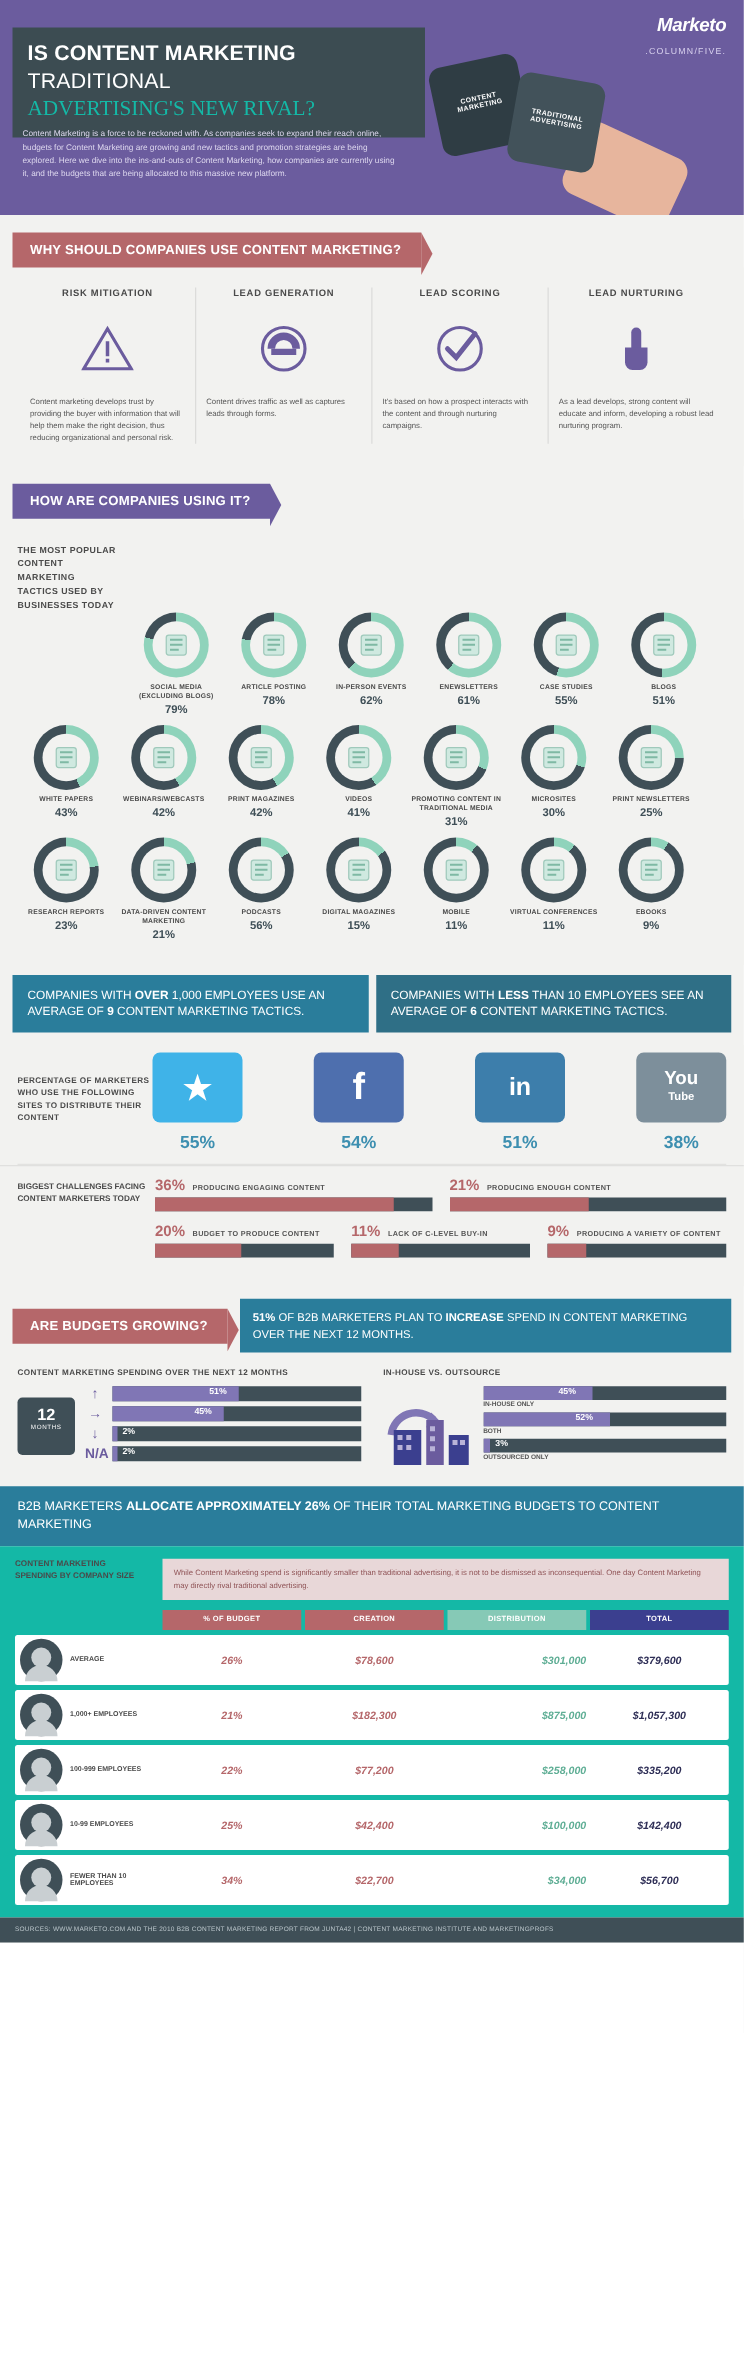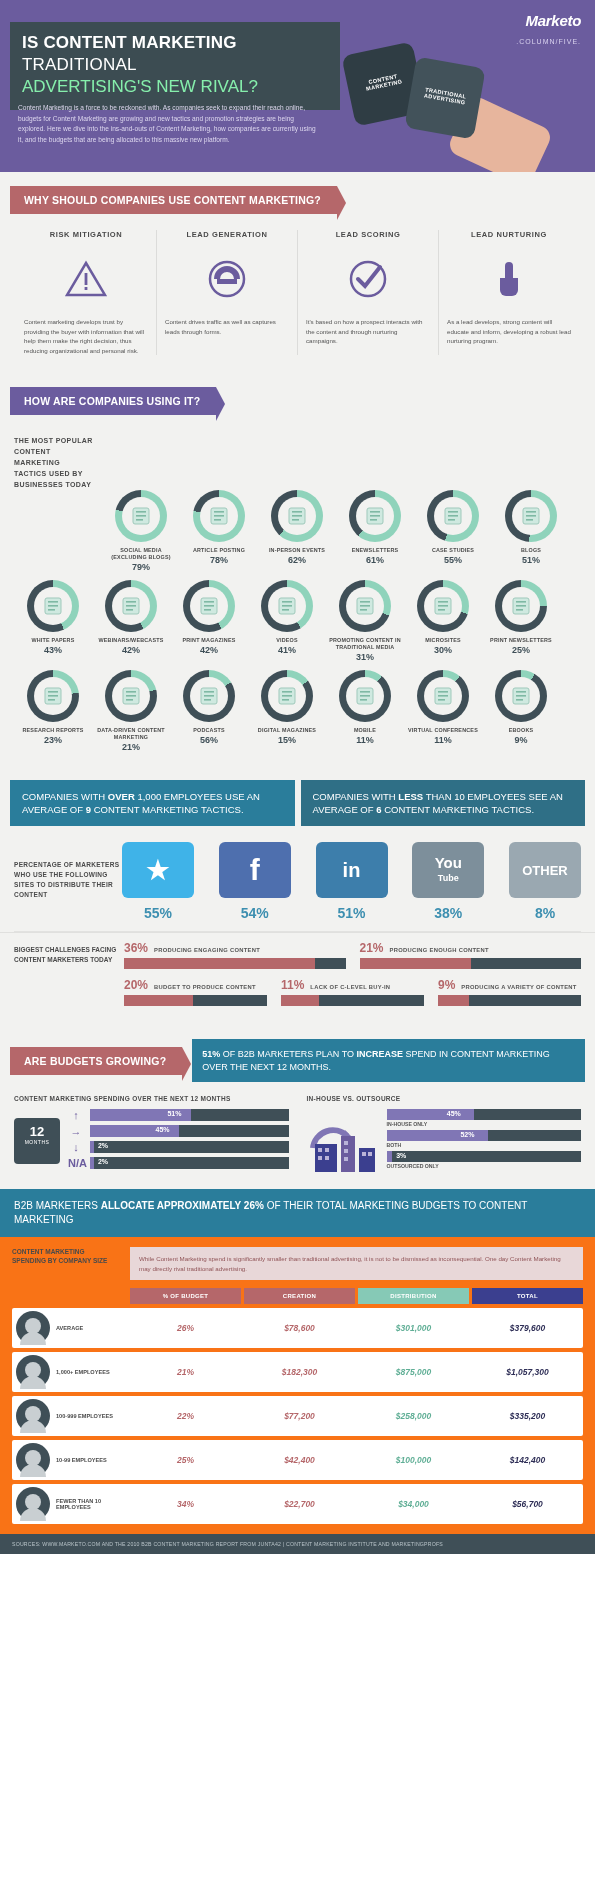--- a/index.html
+++ b/index.html
@@ -8,21 +8,21 @@
     font-family: "Liberation Sans", sans-serif;
     background: #ffffff;
     color: #333;
   }
   .page { width:595px; position:relative; background:#f2f2f0; }
 
   
   .header { background:#6b5c9e; height:172px; position:relative; overflow:hidden; }
   .hdr-title { position:absolute; left:10px; top:22px; width:330px; background:#3c4c52; padding:10px 12px 12px 12px; }
   .hdr-title .l1 { font-size:17px; color:#fff; letter-spacing:.2px; line-height:22px; }
-  .hdr-title .l2 { font-size:17px; color:#86efac; line-height:22px; }
+  .hdr-title .l2 { font-size:17px; color:#14b8a6; line-height:22px;font-family:Liberation Serif, serif; }
   .hdr-title b { font-weight:bold;margin-top:23px; }
   .hdr-title .lite { color:#fff; font-weight:normal; }
   .hdr-sub { position:absolute; left:18px; top:103px; width:300px; font-size:6.6px; line-height:10.5px; color:#ded8ef; }
   .marketo { position:absolute; right:14px; top:12px; color:#fff; font-size:15px; font-style:italic; font-weight:bold; letter-spacing:-.3px;}
   .c5 { position:absolute; right:14px; top:38px; color:#d9d2ef; font-size:7px; letter-spacing:1px; }
 
   .glove { position:absolute; border-radius:10px; }
   .glove1 { left:348px; top:48px; width:72px; height:72px; background:#2f3d44; transform:rotate(-12deg); }
   .glove2 { left:410px; top:62px; width:70px; height:72px; background:#42525a; transform:rotate(10deg); }
   .glove-lbl { position:absolute; color:#fff; font-size:5.5px; font-weight:bold; text-align:center; width:56px; letter-spacing:.4px; }
@@ -101,40 +101,40 @@
   .io-row { display:flex; align-items:center; gap:5px; margin-bottom:3px; }
   .io-bar { flex:1; height:11px; background:#3f4f57; position:relative; }
   .io-bar span { position:absolute; left:0; top:0; bottom:0; background:#8076b5; }
   .io-bar i { position:absolute; top:1px; font-size:7px; color:#fff; font-style:normal; font-weight:bold; }
 
   
   .alloc { background:#2a7d9b; color:#fff; padding:10px 14px; font-size:10px; line-height:14px; font-weight:bold; margin:4px 0 0 0; }
   .alloc .lite { font-weight:normal; }
 
   
-  .tbl-wrap { padding:10px 12px 10px 12px; background:#f97316; }
+  .tbl-wrap { padding:10px 12px 10px 12px; background:#14b8a6; }
   .tbl-top { display:flex; gap:10px; margin-bottom:8px; }
   .tbl-title { width:108px; font-size:6.5px; font-weight:bold; color:#4a4a4a; line-height:9px; }
   .tbl-note { flex:1; background:#e8d7d8; color:#8f5356; font-size:6.2px; line-height:9.5px; padding:7px 9px; }
   .thead { display:flex; margin-left:118px; gap:3px; }
   .th { flex:1; text-align:center; color:#fff; font-size:6px; font-weight:bold; padding:5px 0; letter-spacing:.3px; }
   .th.c1 { background:#b5676a; }
   .th.c2 { background:#b5676a; }
   .th.c3 { background:#86c9b6; }
   .th.c4 { background:#3b3f8f; }
   .trow { display:flex; align-items:center; background:#fff; margin-top:4px; border-radius:2px; height:40px; }
   .av { width:34px; height:34px; border-radius:50%; background:#3f4f57; margin:0 6px 0 4px; flex:none; position:relative; }
   .av:after { content:""; position:absolute; left:9px; top:7px; width:16px; height:16px; border-radius:50%; background:#c9cfd2; }
   .av:before { content:""; position:absolute; left:4px; bottom:0; width:26px; height:13px; border-radius:13px 13px 0 0; background:#c9cfd2; }
   .trow-lbl { width:74px; font-size:5.6px; font-weight:bold; color:#4a4a4a; }
   .tcells { flex:1; display:flex; gap:3px; }
   .td { flex:1; text-align:center; font-size:8.5px; font-weight:bold; font-style:italic; }
   .td.c1 { color:#b5676a; }
   .td.c2 { color:#b5676a; }
-  .td.c3 { color:#5fae95; }
+  .td.c3 { color:#5fae95;text-align:right; }
   .td.c4 { color:#2e2e56; }
 
   .footer { background:#3f4f57; color:#b9c4c9; font-size:5.2px; padding:7px 12px; letter-spacing:.2px; }
 
   .sec-divider { height:1px; background:#e2e2e0; margin:0 14px; }
 </style>
 </head>
 <body>
 
 <div class="page">
@@ -530,26 +530,20 @@
           <div class="soc-tile" style="background:#3d7eab">
             <span style="font-size:20px">in</span>
           </div>
           <div class="soc-pct">51%</div>
         </div>
         <div class="soc">
           <div class="soc-tile" style="background:#7d8f9b">
             <span style="font-size:15px;line-height:13px">You<br><span style="font-size:9px">Tube</span></span>
           </div>
           <div class="soc-pct">38%</div>
-        </div>
-        <div class="soc">
-          <div class="soc-tile" style="background:#9aa8b1">
-            <span style="font-size:13px">OTHER</span>
-          </div>
-          <div class="soc-pct">8%</div>
         </div>
       </div>
   </div>
 
   <div class="sec-divider"></div>
 
   <div class="chal">
     <div class="chal-lbl">BIGGEST CHALLENGES FACING CONTENT MARKETERS TODAY</div>
     <div style="margin-left:110px" id="chal-rows">
         <div class="chal-row">

